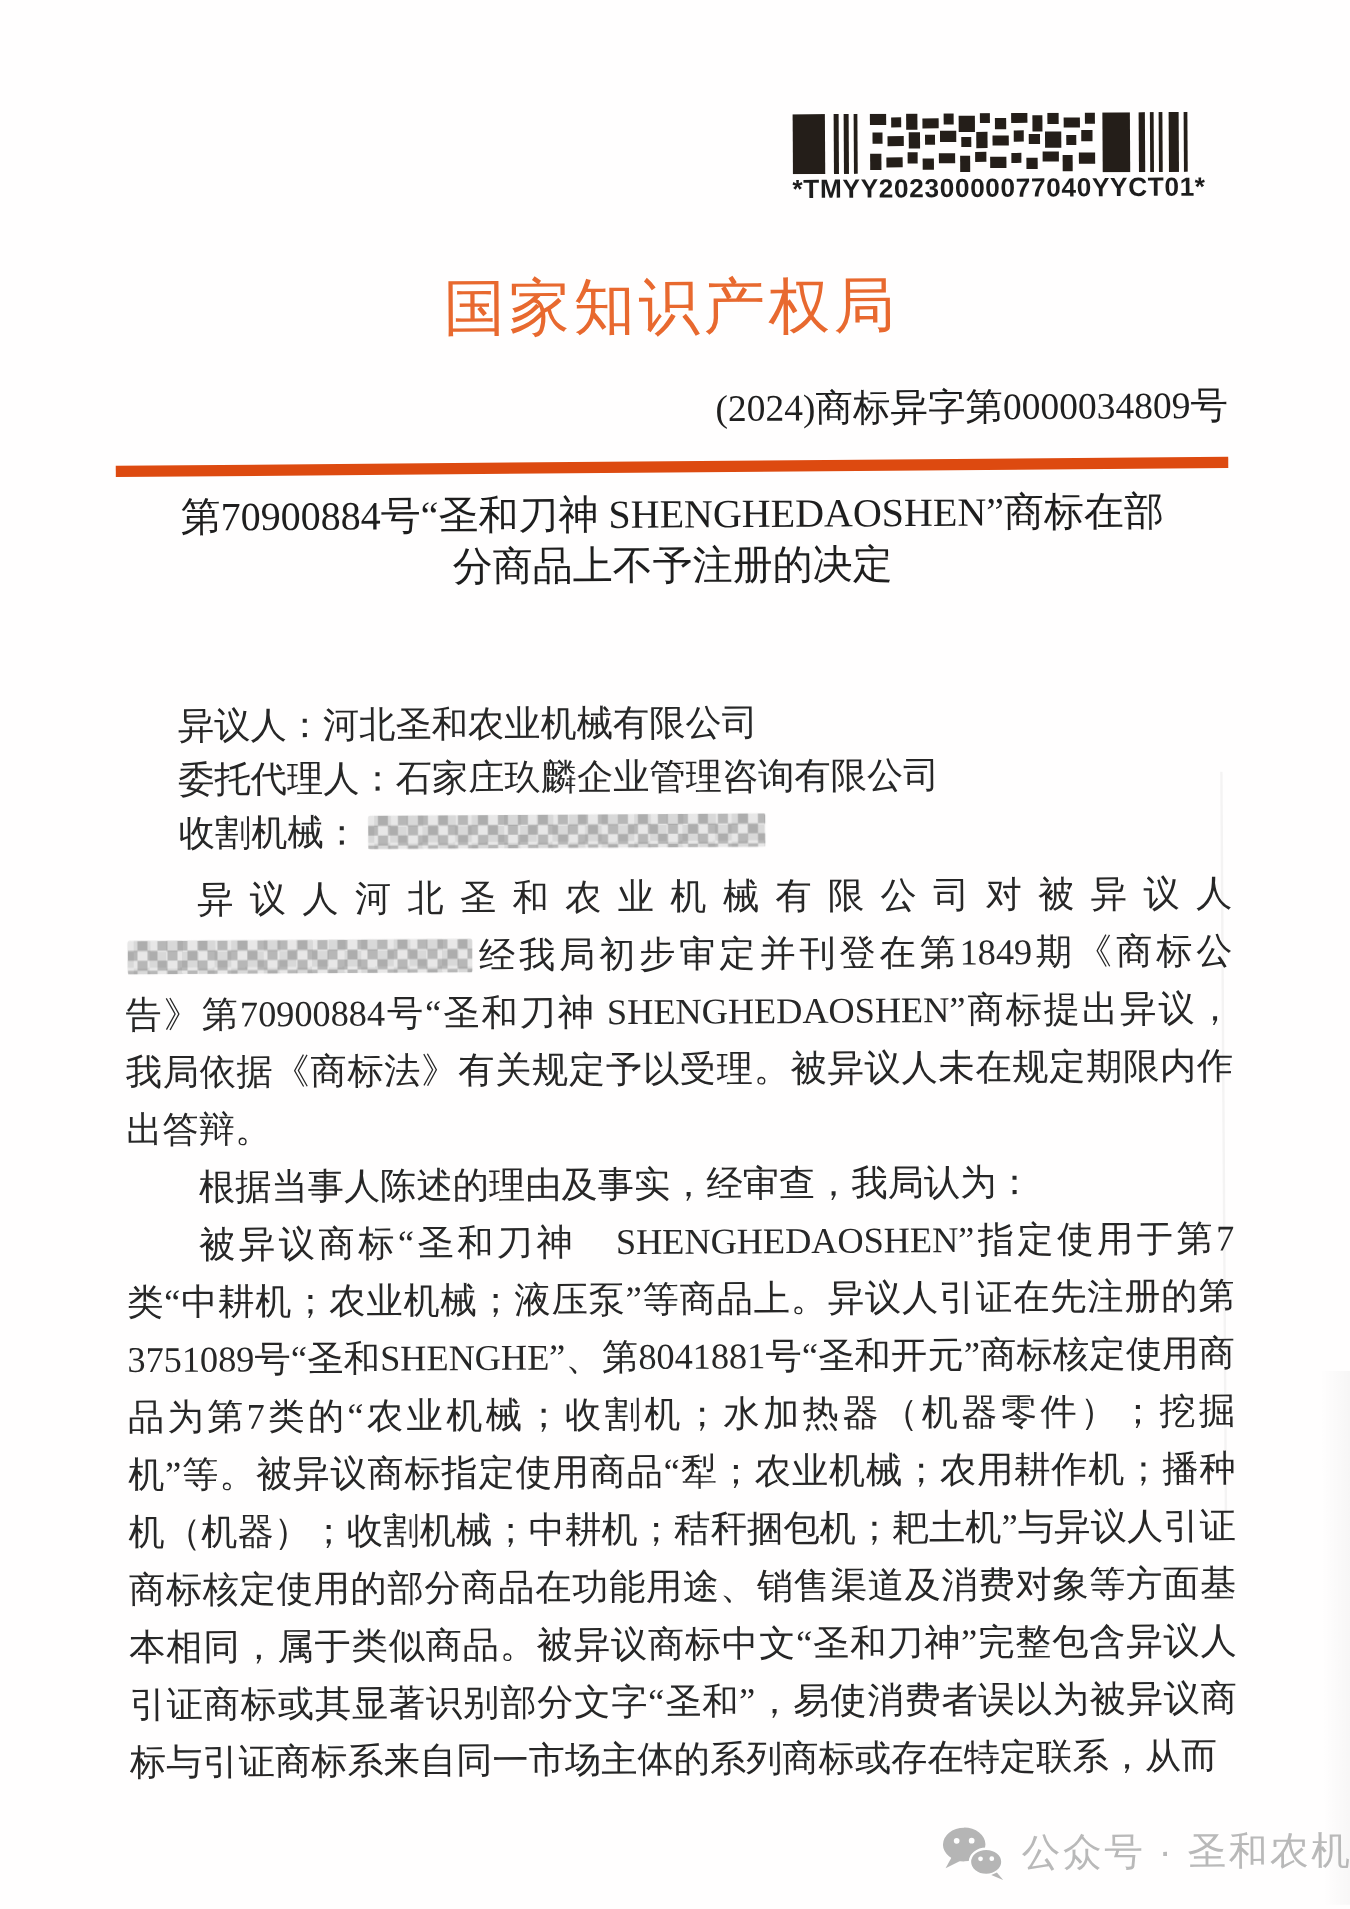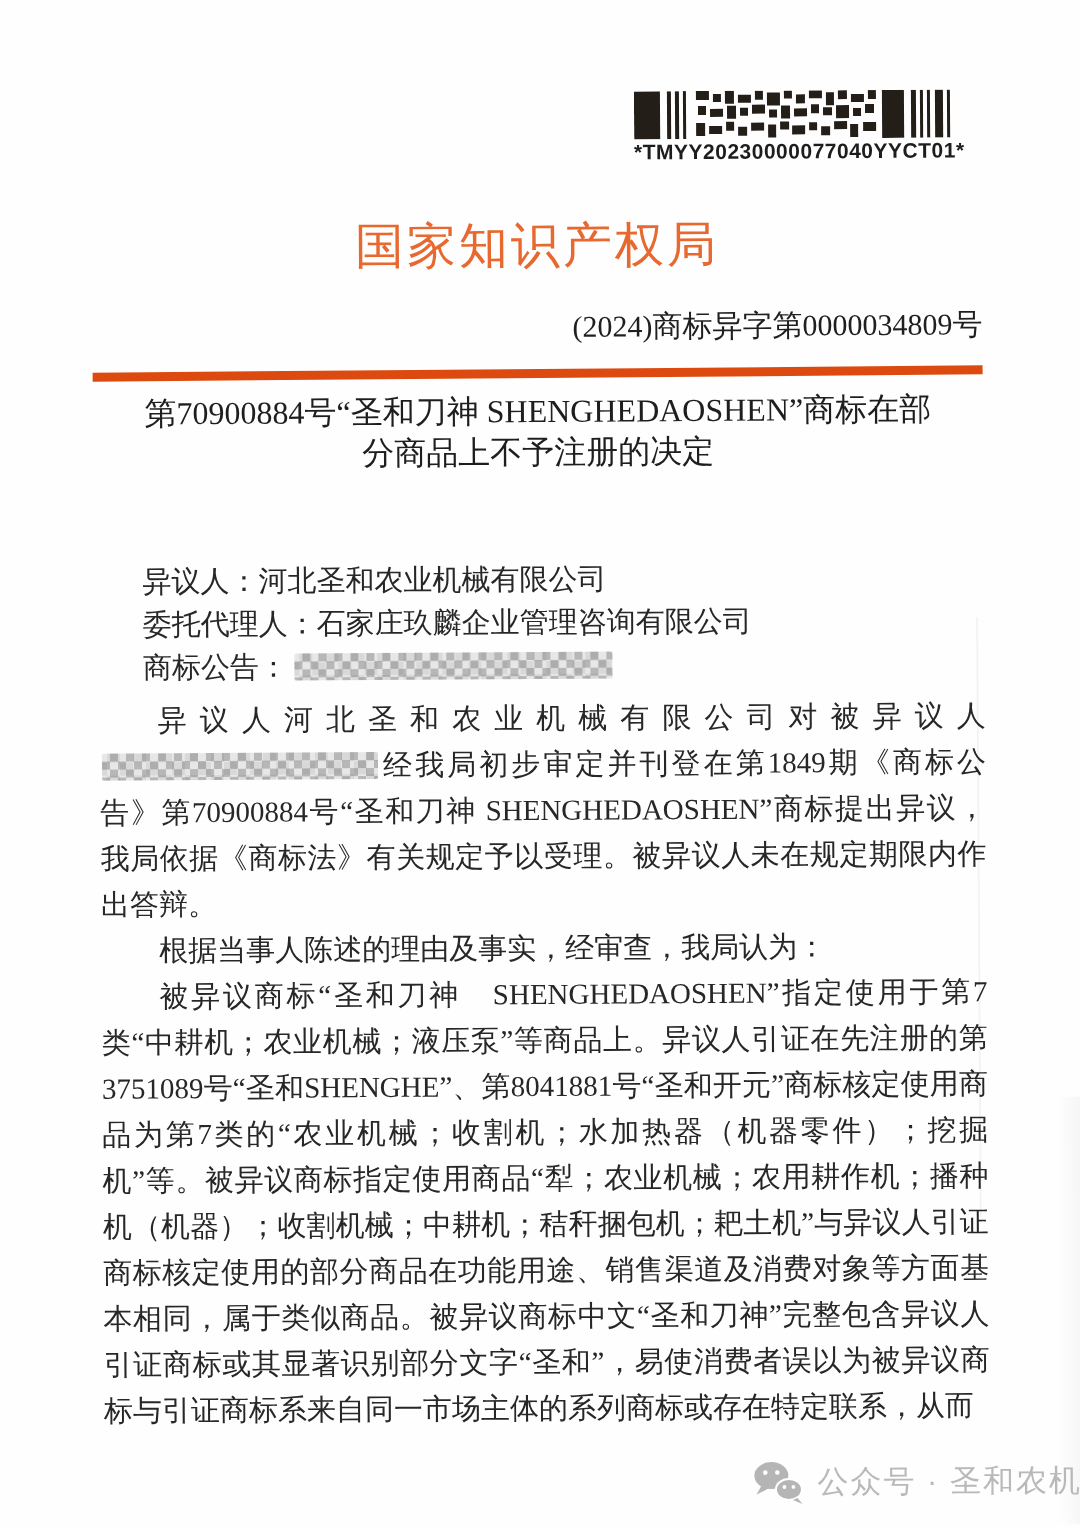--- a/index.html
+++ b/index.html
@@ -142,21 +142,21 @@
     <h2 class="decision-title">第70900884号“圣和刀神 SHENGHEDAOSHEN”商标在部分商品上不予注册的决定</h2>
 
     <div class="content">
       <div class="party-line">
         <span>异议人：</span><span>河北圣和农业机械有限公司</span>
       </div>
       <div class="party-line">
         <span>委托代理人：</span><span>石家庄玖麟企业管理咨询有限公司</span>
       </div>
       <div class="party-line">
-        <span>商标公告：</span><span class="censored party-redaction"></span>
+        <span>收割机械：</span><span class="censored party-redaction"></span>
       </div>
 
       <p class="para first">
         <span>异议人河北圣和农业机械有限公司对被异议人</span><span class="censored p1-redaction"></span><span>经我局初步审定并刊登在第1849期《商标公告》第70900884号“圣和刀神 SHENGHEDAOSHEN”商标提出异议，我局依据《商标法》有关规定予以受理。被异议人未在规定期限内作出答辩。</span>
       </p>
 
       <p class="para">根据当事人陈述的理由及事实，经审查，我局认为：</p>
 
       <p class="para">被异议商标“圣和刀神　SHENGHEDAOSHEN”指定使用于第7类“中耕机；农业机械；液压泵”等商品上。异议人引证在先注册的第3751089号“圣和SHENGHE”、第8041881号“圣和开元”商标核定使用商品为第7类的“农业机械；收割机；水加热器（机器零件）；挖掘机”等。被异议商标指定使用商品“犁；农业机械；农用耕作机；播种机（机器）；收割机械；中耕机；秸秆捆包机；耙土机”与异议人引证商标核定使用的部分商品在功能用途、销售渠道及消费对象等方面基本相同，属于类似商品。被异议商标中文“圣和刀神”完整包含异议人引证商标或其显著识别部分文字“圣和”，易使消费者误以为被异议商标与引证商标系来自同一市场主体的系列商标或存在特定联系，从而</p>
     </div>

